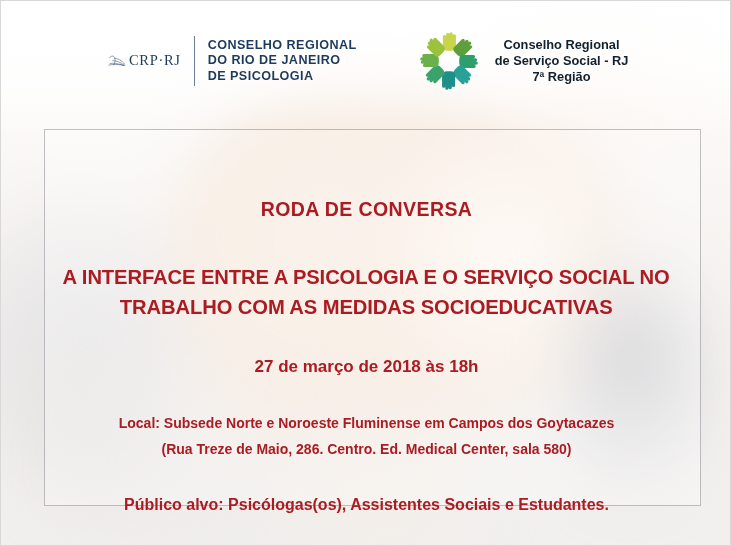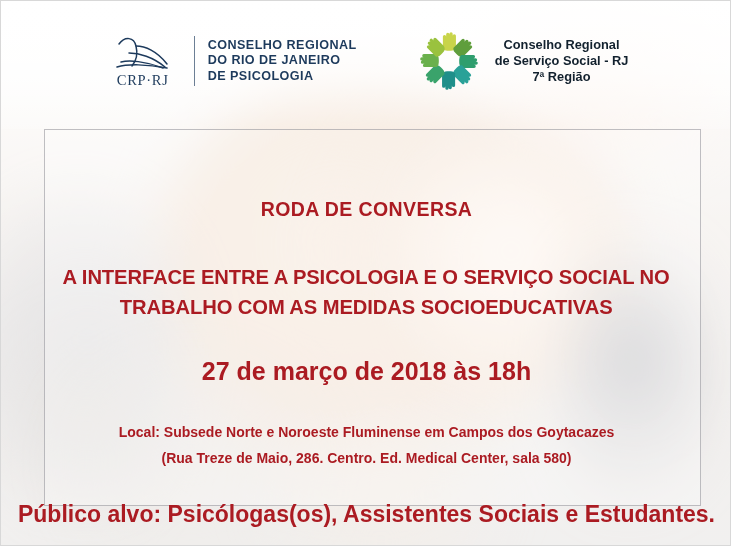--- a/index.html
+++ b/index.html
@@ -51,21 +51,21 @@
   .bg-top-fade{position:absolute;left:0;right:0;top:0;height:128px;
       background:linear-gradient(to bottom,rgba(255,255,255,.95) 0%,rgba(255,255,255,.72) 55%,rgba(255,255,255,.2) 100%);}
 
   
   .header{position:absolute;left:0;top:0;width:731px;height:120px;
       display:flex;align-items:center;justify-content:center;gap:58px;}
   .logo-block{display:flex;align-items:center;}
 
   
   .crp{display:flex;align-items:center;gap:13px;}
-  .crp-mark{width:76px;display:flex;flex-direction:column;align-items:center;}
+  .crp-mark{width:76px;display:flex;flex-direction:row;align-items:center;}
   .crp-mark svg{display:block;}
   .crp-abbr{font-family:"Liberation Serif","DejaVu Serif",serif;
       font-size:14.5px;letter-spacing:.7px;color:#1d3a5c;margin-top:-2px;}
   .crp-rule{width:1px;height:50px;background:#1d3a5c;opacity:.65;}
   .crp-words{font-size:12.6px;line-height:15.6px;font-weight:bold;
       letter-spacing:.45px;color:#1d3a5c;white-space:nowrap;}
 
   
   .cress{display:flex;align-items:center;gap:12px;}
   .cress-mark{width:68px;height:68px;}
@@ -78,24 +78,24 @@
       background:rgba(255,255,255,.30);}
 
   
   .content{position:absolute;left:0;top:128px;width:731px;height:377px;
       display:flex;flex-direction:column;align-items:center;text-align:center;margin-top:47px;}
   .t{color:#ab1b22;font-weight:bold;white-space:nowrap;}
   .kicker{font-size:19.5px;letter-spacing:.4px;margin-top:22px;}
   .title{font-size:20.5px;line-height:30px;letter-spacing:-.1px;margin-top:41px;
       transform:scaleX(.985);}
   .title span{display:block;}
-  .date{font-size:25px;margin-top:35px;}
+  .date{font-size:17px;margin-top:35px;}
   .local{font-size:14px;line-height:26px;margin-top:33px;}
   .local span{display:block;}
-  .audience{font-size:23px;line-height:26px;margin-top:30px;}
+  .audience{font-size:16px;line-height:26px;margin-top:30px;}
   .audience span{display:block;}
 </style>
 </head>
 <body>
 
 <div class="poster">
 
   <div class="bg">
     <div class="bg-base"></div>
     <div class="blob b1"></div>

